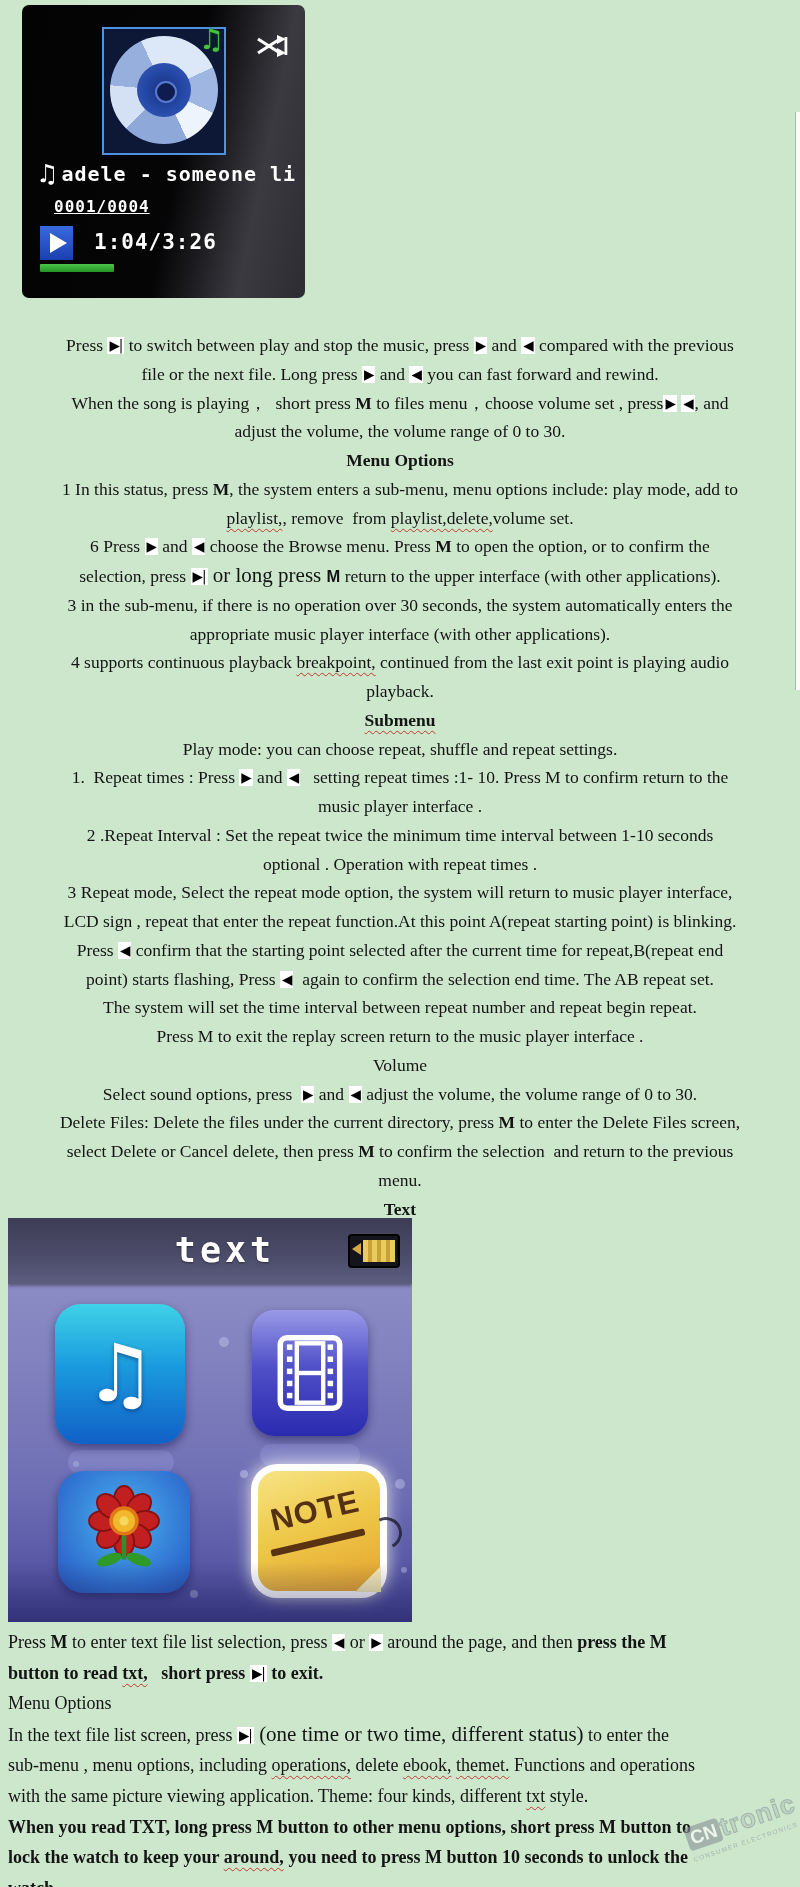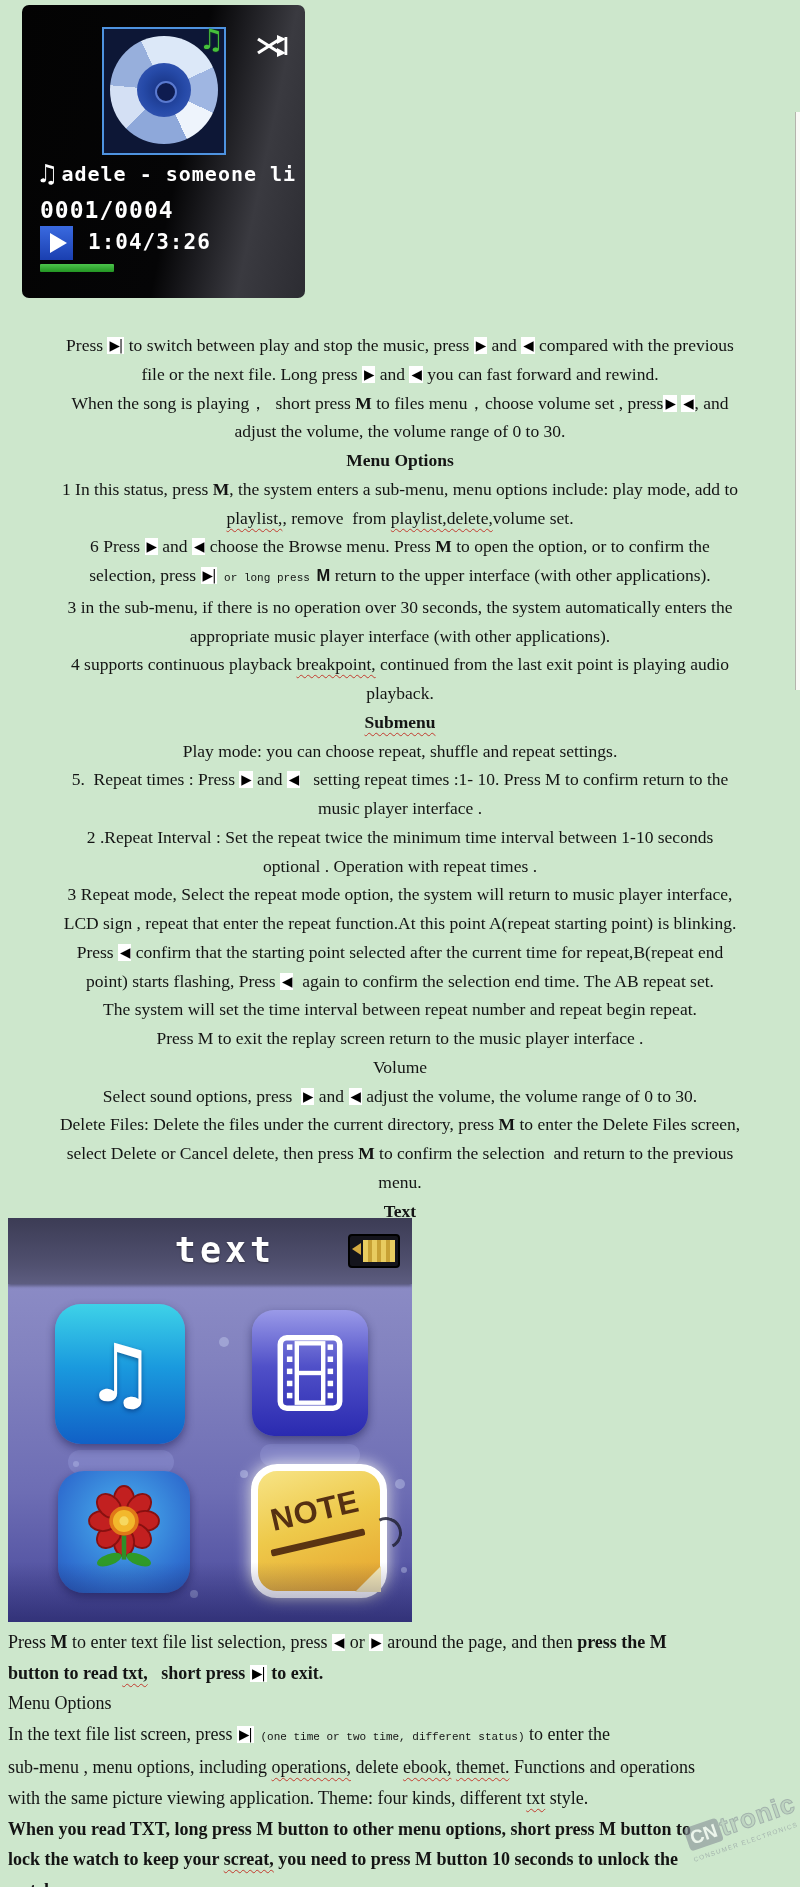--- a/index.html
+++ b/index.html
@@ -6,43 +6,43 @@
   body{width:800px;height:1887px;position:relative;background:#cde7cc;font-family:"Liberation Serif",serif;overflow:hidden;}
 
   
   .flow{position:absolute;white-space:pre-wrap;color:#141414;font-size:17.5px;}
   #flow1{left:10px;top:331px;width:780px;line-height:28.75px;text-align:center;}
   #flow2{left:8px;top:1627px;width:784px;line-height:30.6px;font-size:18px;}
   .seg-n{}
   .seg-b{font-weight:700;}
   .seg-sq{text-decoration-line:underline;text-decoration-style:wavy;text-decoration-color:#c23a2e;text-decoration-thickness:1px;text-underline-offset:4px;}
   .seg-bsq{font-weight:700;text-decoration-line:underline;text-decoration-style:wavy;text-decoration-color:#c23a2e;text-decoration-thickness:1px;text-underline-offset:4px;}
-  .seg-sans{font-family:Liberation Mono, monospace;font-size:11px;}
+  .seg-sans{font-family:Liberation Serif, serif;font-size:21px;}
   .seg-bsans{font-family:"Liberation Sans",sans-serif;font-size:16.5px;font-weight:700;}
   .ic{font-family:"DejaVu Sans",sans-serif;display:inline-block;background:#fff;color:#000;font-size:13.5px;line-height:17px;padding:0 2px;letter-spacing:-1px;vertical-align:1px;}
 
   
   #shot1{position:absolute;left:22px;top:5px;width:283px;height:293px;border-radius:7px;
     background:linear-gradient(102deg,#030303 0%,#050506 55%,#1c1c20 66%,#3a3a40 80%,#2c2c32 100%);}
   .lcd{font-family:"DejaVu Sans Mono",monospace;color:#fff;}
   #cdbox{position:absolute;left:80px;top:22px;width:120px;height:124px;border:2px solid #4e93e0;background:#0d1736;}
   #cd{position:absolute;left:6px;top:7px;width:108px;height:108px;border-radius:50%;
     background:conic-gradient(from 25deg,#dce8f8 0 40deg,#9fb6e2 40deg 90deg,#eef4fc 90deg 130deg,#8ea8da 130deg 200deg,#d4e0f4 200deg 250deg,#97afdc 250deg 310deg,#dce8f8 310deg 360deg);}
   #cd-mid{position:absolute;left:27px;top:27px;width:54px;height:54px;border-radius:50%;
     background:radial-gradient(circle,#16307e 0%,#264aa8 55%,#3c5cb8 100%);}
   #cd-hole{position:absolute;left:18px;top:18px;width:18px;height:18px;border-radius:50%;background:#0e1c50;border:2px solid #5a7ad0;}
   #cd-notes{position:absolute;right:0px;top:-6px;color:#46c23c;font-size:28px;font-family:"DejaVu Sans",sans-serif;text-shadow:0 0 2px #1a5a1a;}
   #shuffle{position:absolute;right:16px;top:30px;}
   #songrow{position:absolute;left:14px;top:156px;display:flex;align-items:center;gap:3px;}
   #songrow .note{font-family:"DejaVu Sans",sans-serif;color:#fff;font-size:25px;line-height:25px;}
   #song-title{font-size:20px;font-weight:700;letter-spacing:1px;white-space:nowrap;}
-  #counter{position:absolute;left:18px;top:192px;font-size:23px;font-weight:700;letter-spacing:1px;}
+  #counter{position:absolute;left:32px;top:192px;font-size:16px;font-weight:700;letter-spacing:1px;text-decoration:underline;}
   #playbtn{position:absolute;left:18px;top:221px;width:33px;height:34px;background:linear-gradient(180deg,#3a6ae0,#1a3fb0);display:flex;align-items:center;justify-content:center;}
   #playbtn .tri{width:0;height:0;border-left:17px solid #fff;border-top:10px solid transparent;border-bottom:10px solid transparent;margin-left:3px;}
-  #time{position:absolute;left:66px;top:225px;font-size:21px;font-weight:700;letter-spacing:1px;}
+  #time{position:absolute;left:72px;top:225px;font-size:21px;font-weight:700;letter-spacing:1px;}
   #progress{position:absolute;left:18px;top:259px;width:74px;height:8px;background:linear-gradient(180deg,#4cc44c,#239523);border-radius:1px;}
 
   
   #shot2{position:absolute;left:8px;top:1218px;width:404px;height:404px;overflow:hidden;
     background:linear-gradient(180deg,#9393ca 0%,#8282bf 35%,#6d6db4 68%,#5353a2 90%,#47479a 100%);}
   #shot2::after{content:"";position:absolute;left:0;right:0;bottom:0;height:60px;background:linear-gradient(180deg,rgba(20,20,70,0) 0%,rgba(25,25,80,.45) 100%);}
   #titlebar{position:absolute;left:0;top:0;right:0;height:66px;background:linear-gradient(180deg,#3c3c55 0%,#50506f 70%,#5d5d80 100%);box-shadow:0 2px 3px rgba(0,0,0,.35);}
   #screen-title{position:absolute;left:30px;right:0;top:12px;text-align:center;font-family:"DejaVu Sans Mono",monospace;font-weight:700;font-size:35px;color:#fff;letter-spacing:4px;text-shadow:0 1px 2px rgba(0,0,0,.45);}
   #battery{position:absolute;right:12px;top:16px;width:48px;height:30px;background:#14141c;border:2px solid #000;border-radius:4px;}
   #battery .fill{position:absolute;left:13px;top:4px;right:3px;bottom:4px;background:repeating-linear-gradient(90deg,#e8cc60 0 5px,#c8a235 5px 9px);}
@@ -116,21 +116,21 @@
 <span class="seg-n">1 In this status, press </span><span class="seg-b">M</span><span class="seg-n">, the system enters a sub-menu, menu options include: play mode, add to
 </span><span class="seg-sq">playlist,</span><span class="seg-n">, remove  from </span><span class="seg-sq">playlist,delete,</span><span class="seg-n">volume set.</span>
 <span class="seg-n">6 Press </span><span class="ic">▶</span><span class="seg-n"> and </span><span class="ic">◀</span><span class="seg-n"> choose the Browse menu. Press </span><span class="seg-b">M</span><span class="seg-n"> to open the option, or to confirm the
 selection, press </span><span class="ic">▶|</span><span class="seg-sans"> or long press </span><span class="seg-bsans">M</span><span class="seg-n"> return to the upper interface (with other applications).</span>
 <span class="seg-n">3 in the sub-menu, if there is no operation over 30 seconds, the system automatically enters the
 appropriate music player interface (with other applications).</span>
 <span class="seg-n">4 supports continuous playback </span><span class="seg-sq">breakpoint,</span><span class="seg-n"> continued from the last exit point is playing audio
 playback.</span>
 <span class="seg-bsq">Submenu</span>
 <span class="seg-n">Play mode: you can choose repeat, shuffle and repeat settings.</span>
-<span class="seg-n">5.  Repeat times : Press </span><span class="ic">▶</span><span class="seg-n"> and </span><span class="ic">◀</span><span class="seg-n">   setting repeat times :1- 10. Press M to confirm return to the
+<span class="seg-n">1.  Repeat times : Press </span><span class="ic">▶</span><span class="seg-n"> and </span><span class="ic">◀</span><span class="seg-n">   setting repeat times :1- 10. Press M to confirm return to the
 music player interface .</span>
 <span class="seg-n">2 .Repeat Interval : Set the repeat twice the minimum time interval between 1-10 seconds
 optional . Operation with repeat times .</span>
 <span class="seg-n">3 Repeat mode, Select the repeat mode option, the system will return to music player interface,
 LCD sign , repeat that enter the repeat function.At this point A(repeat starting point) is blinking.
 Press </span><span class="ic">◀</span><span class="seg-n"> confirm that the starting point selected after the current time for repeat,B(repeat end
 point) starts flashing, Press </span><span class="ic">◀</span><span class="seg-n">  again to confirm the selection end time. The AB repeat set.
 The system will set the time interval between repeat number and repeat begin repeat.
 Press M to exit the replay screen return to the music player interface .
 Volume
@@ -201,21 +201,21 @@
   </div>
 </div>
 
 <div id="flow2" class="flow"><span class="seg-n">Press </span><span class="seg-b">M</span><span class="seg-n"> to enter text file list selection, press </span><span class="ic">◀</span><span class="seg-n"> or </span><span class="ic">▶</span><span class="seg-n"> around the page, and then </span><span class="seg-b">press the M
 button to read </span><span class="seg-bsq">txt,</span><span class="seg-b">   short press </span><span class="ic">▶|</span><span class="seg-b"> to exit.</span>
 <span class="seg-n">Menu Options</span>
 <span class="seg-n">In the text file list screen, press </span><span class="ic">▶|</span><span class="seg-sans"> (one time or two time, different status)</span><span class="seg-n"> to enter the
 sub-menu , menu options, including </span><span class="seg-sq">operations,</span><span class="seg-n"> delete </span><span class="seg-sq">ebook,</span><span class="seg-n"> </span><span class="seg-sq">themet.</span><span class="seg-n"> Functions and operations
 with the same picture viewing application. Theme: four kinds, different </span><span class="seg-sq">txt</span><span class="seg-n"> style.</span>
 <span class="seg-b">When you read TXT, long press M button to other menu options, short press M button to
-lock the watch to keep your </span><span class="seg-bsq">screat,</span><span class="seg-b"> you need to press M button 10 seconds to unlock the
+lock the watch to keep your </span><span class="seg-bsq">around,</span><span class="seg-b"> you need to press M button 10 seconds to unlock the
 watch.</span>
 </div>
 
 <div id="edge-strip"></div>
 
 <div id="watermark">
   <div id="wm-row">
     <span id="wm-prefix">CN</span>
       <span id="wm-suffix">tronic</span>
   </div>

